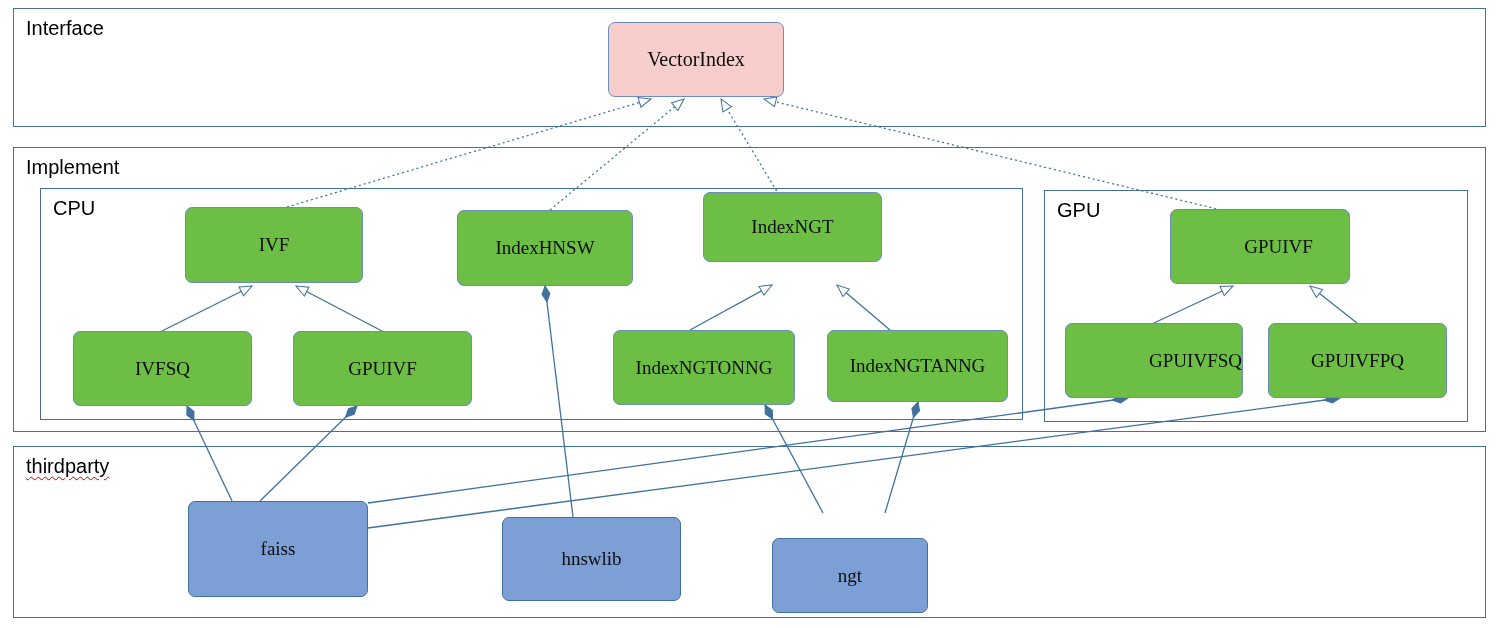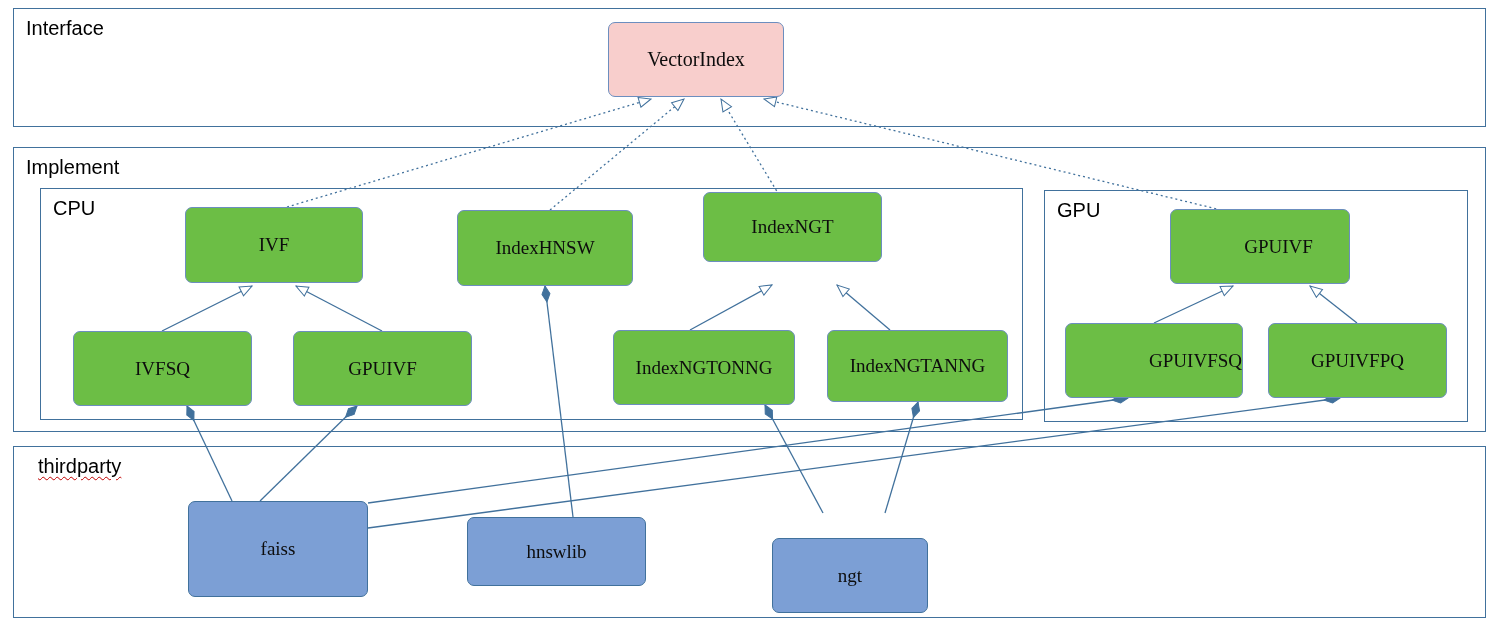--- a/index.html
+++ b/index.html
@@ -25,21 +25,20 @@
     color:#000000;
     font-family:"Liberation Sans", sans-serif;
     white-space:nowrap;
   }
   .wavy{
     text-decoration-line:underline;
     text-decoration-style:wavy;
     text-decoration-color:#c00000;
     text-decoration-thickness:1px;
     text-underline-offset:3px;
-    margin-left:12px;
   }
   .node{
     position:absolute;
     border-radius:7px;
     box-sizing:border-box;
     display:flex;
     align-items:center;
     justify-content:center;
     font-family:Liberation Serif, serif;
     font-size:19px;
@@ -151,21 +150,21 @@
   </div>
 
   <div class="node node-green" style="left:1268px; top:323px; width:179px; height:75px;">
     <span>GPUIVFPQ</span>
   </div>
 
   <div class="node node-blue" style="left:188px; top:501px; width:180px; height:96px;">
     <span>faiss</span>
   </div>
 
-  <div class="node node-blue" style="left:467px; top:517px; width:179px; height:69px;">
+  <div class="node node-blue" style="left:502px; top:517px; width:179px; height:84px;">
     <span>hnswlib</span>
   </div>
 
   <div class="node node-blue" style="left:772px; top:538px; width:156px; height:75px;">
     <span>ngt</span>
   </div>
 
 </div>
 
 </body></html>

